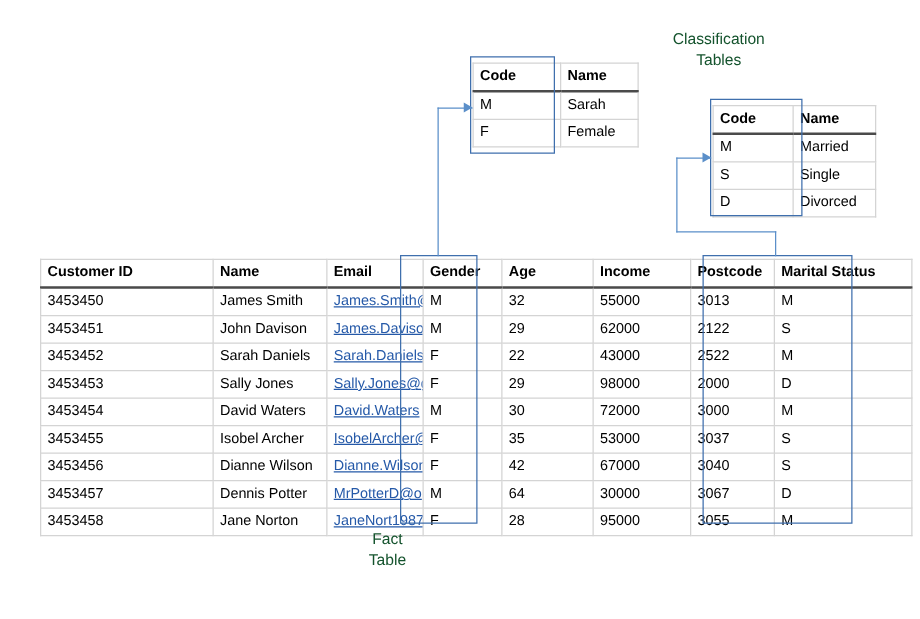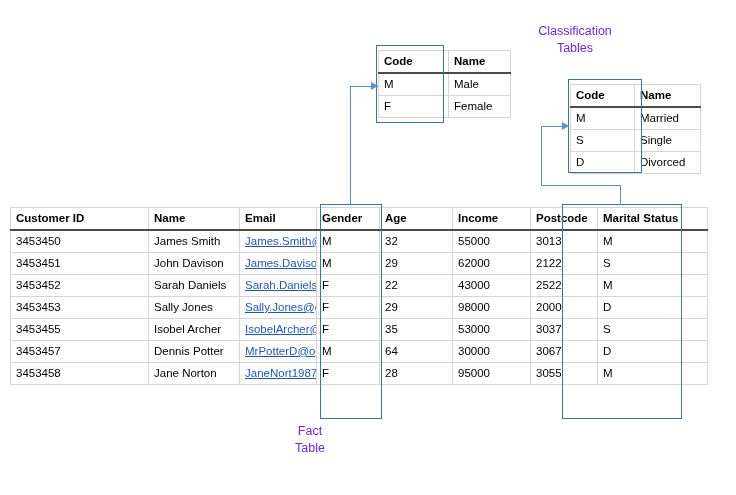--- a/index.html
+++ b/index.html
@@ -56,21 +56,21 @@
   #marital-lookup {
     left: 570px;
     top: 84px;
     width: 130px;
   }
   #marital-lookup col.c-code { width: 64px; }
   #marital-lookup col.c-name { width: 66px; }
 
   
   #fact-table {
-    left: 10px;
+    left: 32px;
     top: 207px;
     width: 658px;
   }
   #fact-table td, #fact-table th { height: 17px; }
   #fact-table col.c-id     { width: 138px; }
   #fact-table col.c-name   { width: 91px; }
   #fact-table col.c-email  { width: 77px; }
   #fact-table col.c-gender { width: 63px; }
   #fact-table col.c-age    { width: 73px; }
   #fact-table col.c-income { width: 78px; }
@@ -146,21 +146,21 @@
   }
   #gender-arrow  { left: 371px; top: 81.5px; }
   #marital-arrow { left: 562px; top: 121.5px; }
 
   
   .caption {
     position: absolute;
     text-align: center;
     font-size: 12.5px;
     line-height: 1.35;
-    color: #6d28d9;
+    color: #14532d;
     font-family: "Liberation Sans", sans-serif;
   }
   #classification-caption {
     left: 505px;
     top: 23px;
     width: 140px;
   }
   #fact-caption {
     left: 250px;
     top: 423px;
@@ -182,21 +182,21 @@
     </colgroup>
   <thead>
     <tr>
       <th>Code</th>
       <th>Name</th>
     </tr>
   </thead>
   <tbody>
     <tr>
       <td>M</td>
-      <td>Male</td>
+      <td>Sarah</td>
     </tr>
     <tr>
       <td>F</td>
       <td>Female</td>
     </tr>
   </tbody>
 </table>
 <div class="hl-box" id="gender-lookup-highlight"></div>
 
 <table class="tbl lookup" id="marital-lookup">
@@ -285,27 +285,47 @@
         <td>3453453</td>
         <td>Sally Jones</td>
         <td class="email-cell"><span class="lnk">Sally.Jones@g</span></td>
         <td>F</td>
         <td>29</td>
         <td>98000</td>
         <td>2000</td>
         <td>D</td>
       </tr>
       <tr>
+        <td>3453454</td>
+        <td>David Waters</td>
+        <td class="email-cell"><span class="lnk">David.Waters</span></td>
+        <td>M</td>
+        <td>30</td>
+        <td>72000</td>
+        <td>3000</td>
+        <td>M</td>
+      </tr>
+      <tr>
         <td>3453455</td>
         <td>Isobel Archer</td>
         <td class="email-cell"><span class="lnk">IsobelArcher@</span></td>
         <td>F</td>
         <td>35</td>
         <td>53000</td>
         <td>3037</td>
+        <td>S</td>
+      </tr>
+      <tr>
+        <td>3453456</td>
+        <td>Dianne Wilson</td>
+        <td class="email-cell"><span class="lnk">Dianne.Wilson</span></td>
+        <td>F</td>
+        <td>42</td>
+        <td>67000</td>
+        <td>3040</td>
         <td>S</td>
       </tr>
       <tr>
         <td>3453457</td>
         <td>Dennis Potter</td>
         <td class="email-cell"><span class="lnk">MrPotterD@o</span></td>
         <td>M</td>
         <td>64</td>
         <td>30000</td>
         <td>3067</td>

